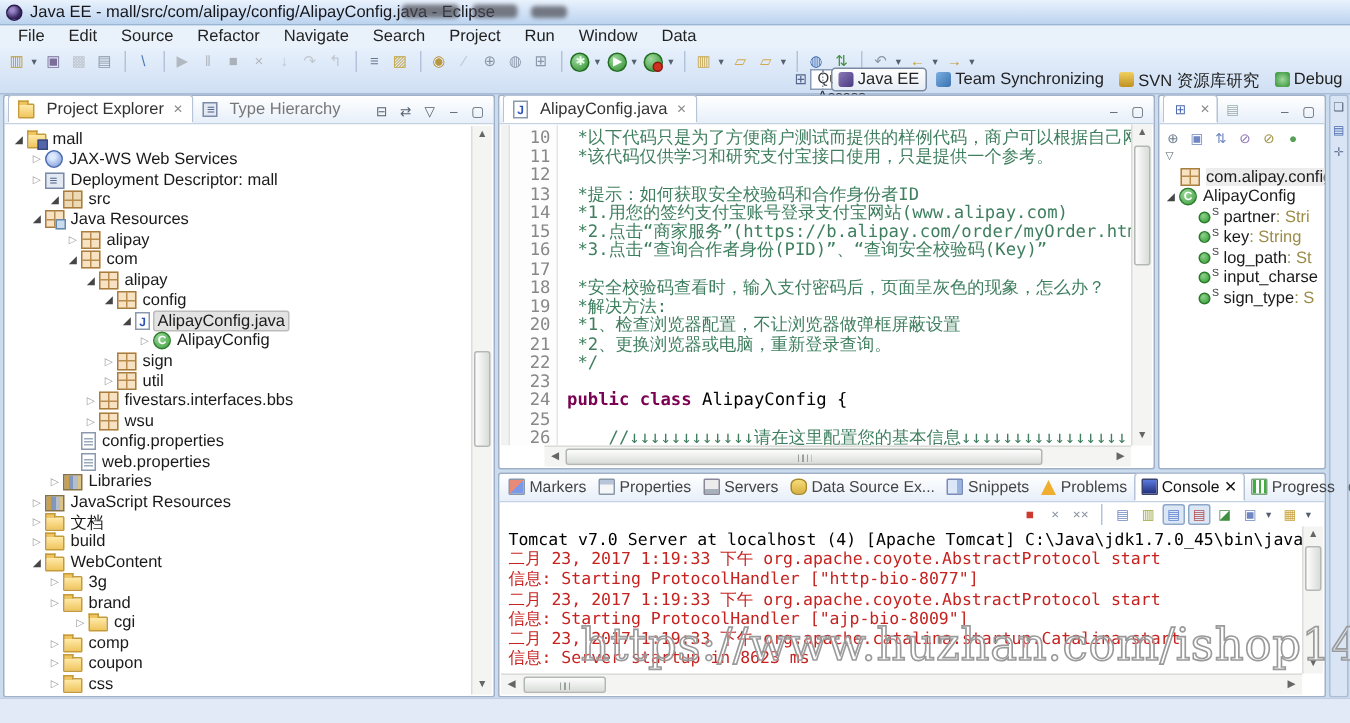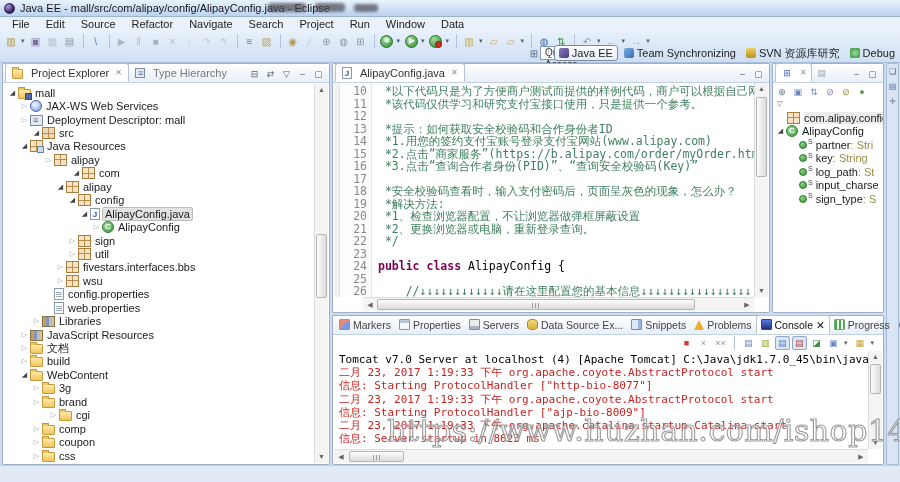--- a/index.html
+++ b/index.html
@@ -326,21 +326,21 @@
       <div class="trow" style="padding-left: 15px;">
         <span class="twist o">◢</span>
         <span class="tico tico-javares"></span>
         <span class="tlabel">Java Resources</span>
       </div>
       <div class="trow" style="padding-left: 39px;">
         <span class="twist c">▷</span>
         <span class="tico tico-package"></span>
         <span class="tlabel">alipay</span>
       </div>
-      <div class="trow" style="padding-left: 39px; margin-left: 28px;">
+      <div class="trow" style="padding-left: 39px;">
         <span class="twist o">◢</span>
         <span class="tico tico-package"></span>
         <span class="tlabel">com</span>
       </div>
       <div class="trow" style="padding-left: 51px;">
         <span class="twist o">◢</span>
         <span class="tico tico-package"></span>
         <span class="tlabel">alipay</span>
       </div>
       <div class="trow" style="padding-left: 63px;">

